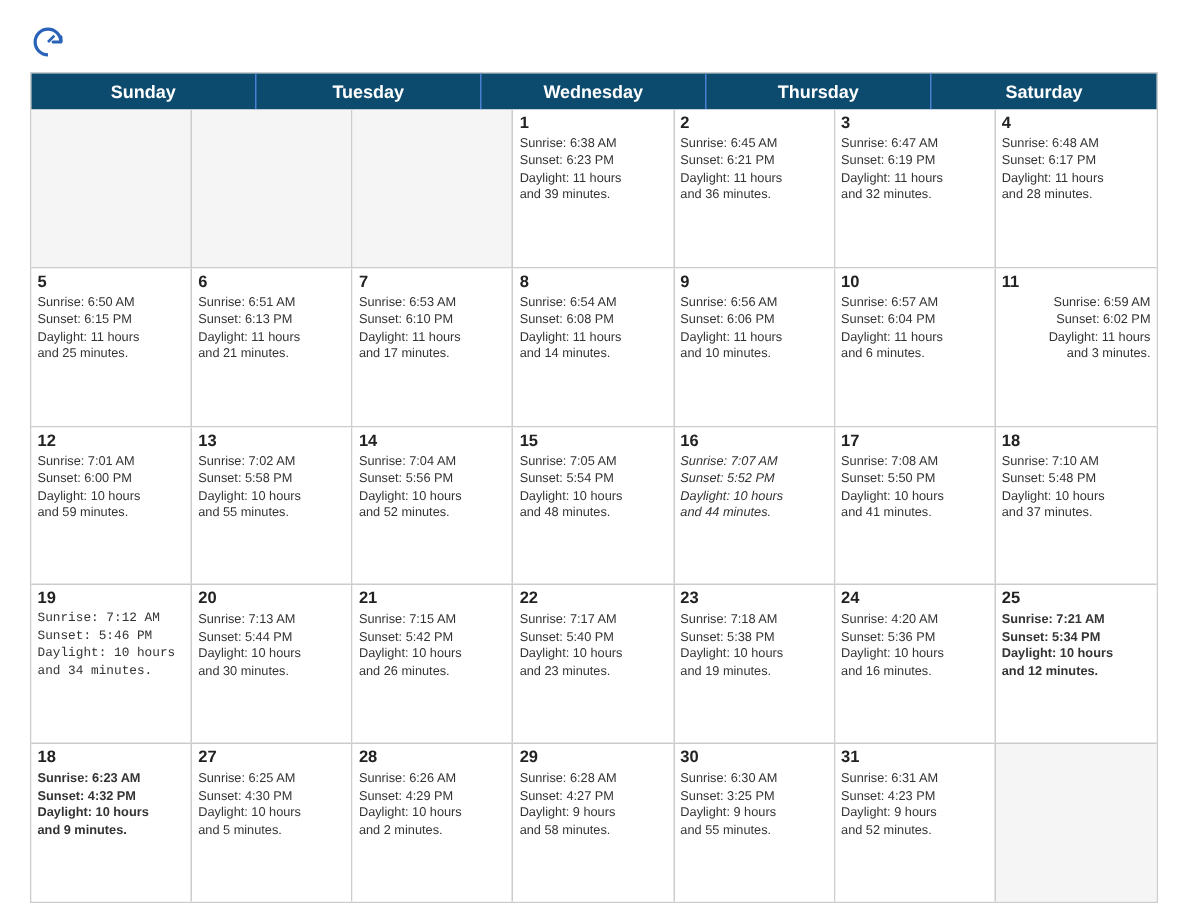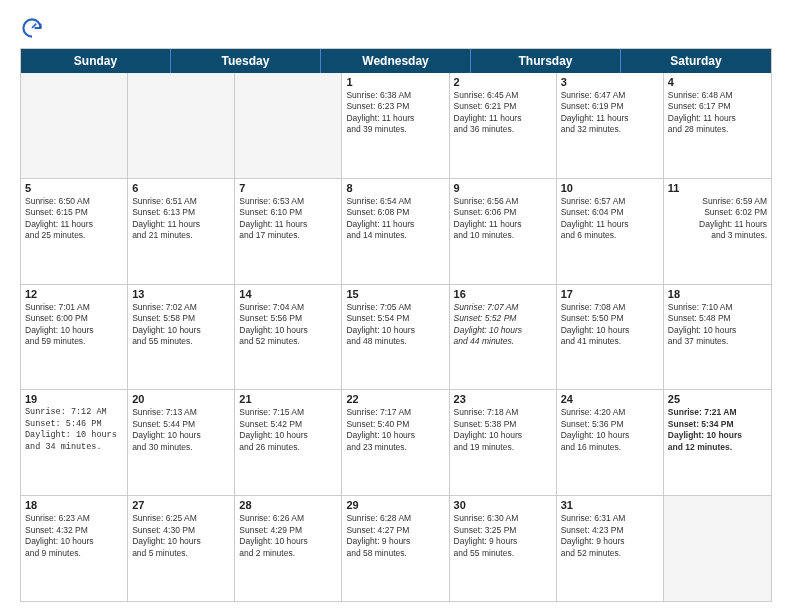--- a/index.html
+++ b/index.html
@@ -321,21 +321,21 @@
             <div class="day-num">25</div>
             <div class="cell-text" style="white-space: pre-line; font-weight: bold;">Sunrise: 7:21 AM
 Sunset: 5:34 PM
 Daylight: 10 hours
 and 12 minutes.</div>
           </div>
         </div>
         <div class="cal-row">
           <div class="cal-cell">
             <div class="day-num">18</div>
-            <div class="cell-text" style="white-space: pre-line;">Sunrise: 6:23 AM
+            <div class="cell-text" style="white-space: pre-line; font-weight: bold;">Sunrise: 6:23 AM
 Sunset: 4:32 PM
 Daylight: 10 hours
 and 9 minutes.</div>
           </div>
           <div class="cal-cell">
             <div class="day-num">27</div>
             <div class="cell-text" style="white-space: pre-line;">Sunrise: 6:25 AM
 Sunset: 4:30 PM
 Daylight: 10 hours
 and 5 minutes.</div>

